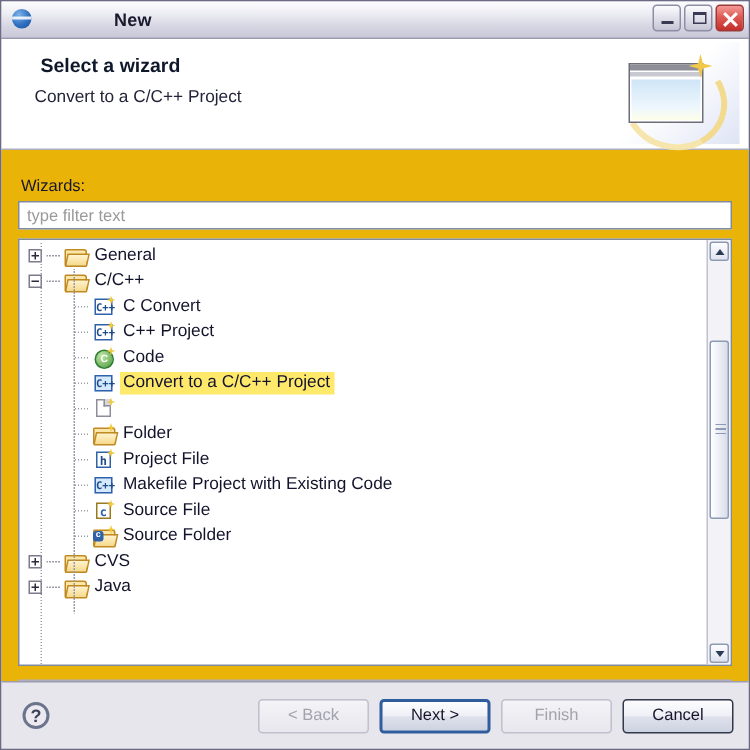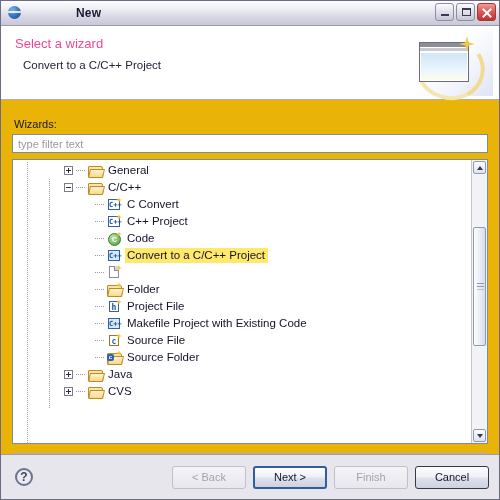--- a/index.html
+++ b/index.html
@@ -56,22 +56,22 @@
   }
   .winbtn.close .x1{transform:rotate(45deg);}
   .winbtn.close .x2{transform:rotate(-45deg);}
   
   .banner{
     flex:0 0 74px;height:74px;background:#ffffff;position:relative;
     border-bottom:1px solid #aeadbd;
     box-sizing:border-box;
   }
   .banner-title{
-    position:absolute;left:14px;top:10px;
-    font-size:13px;font-weight:normal;color:#ec4899;
+    position:absolute;left:26px;top:10px;
+    font-size:13px;font-weight:bold;color:#0f172a;
   }
   .banner-sub{
     position:absolute;left:22px;top:33px;
     font-size:11.5px;color:#23233a;
   }
   .banner-art{
     position:absolute;right:6px;top:2px;width:84px;height:68px;
     background:linear-gradient(135deg,#ffffff 0%,#ffffff 45%,#eef1fa 75%,#dfe4f4 100%);
   }
   .art-win{
@@ -104,21 +104,21 @@
   .filter-input::placeholder{color:#9a9a9a;}
   .tree-wrap{
     margin-top:6px;flex:1 1 auto;position:relative;
     border:1px solid #7f8ca0;background:#ffffff;
     display:flex;overflow:hidden;
   }
   .tree{
     flex:1 1 auto;position:relative;overflow:hidden;padding-top:2px;
   }
   .row{
-    height:17px;display:flex;align-items:center;position:relative;white-space:nowrap;margin-left:45px;
+    height:17px;display:flex;align-items:center;position:relative;white-space:nowrap;
   }
   .row .lbl{font-size:11.5px;color:#13132b;padding:1px 3px 1px 2px;line-height:13px;}
   .row.selected .lbl{background:#ffe96b;}
   .ind{display:inline-block;flex:0 0 auto;}
   .guide{
     position:absolute;top:0;bottom:0;width:1px;
     background:repeating-linear-gradient(to bottom,#9a9aa8 0 1px,transparent 1px 2px);
   }
   .expander{
     width:9px;height:9px;box-sizing:border-box;border:1px solid #7b7b8c;background:#ffffff;
@@ -411,36 +411,36 @@
               <span class="h"></span>
               <span class="v"></span>
             </span>
             <span class="dots"></span>
             <span class="ic">
               <span class="folder">
                 <span class="back"></span>
                 <span class="front"></span>
               </span>
             </span>
-            <span class="lbl">Java</span>
+            <span class="lbl">CVS</span>
           </div>
           <div class="row">
             <span class="ind" style="width:6px"></span>
             <span class="expander">
               <span class="h"></span>
               <span class="v"></span>
             </span>
             <span class="dots"></span>
             <span class="ic">
               <span class="folder">
                 <span class="back"></span>
                 <span class="front"></span>
               </span>
             </span>
-            <span class="lbl">CVS</span>
+            <span class="lbl">Java</span>
           </div>
           <span class="guide" style="left: 14px; top: 2px; bottom: 0px;"></span>
           <span class="guide" style="left: 36px; top: 19px; bottom: 34px;"></span>
         </div>
       <div class="vscroll">
         <div class="sb-btn up">
             <span class="sb-arrow"></span>
           </div>
         <div class="sb-thumb" id="sbthumb" style="top: calc(18.4% + 15px); height: calc(42%);">
             <span class="sb-grip"></span>

